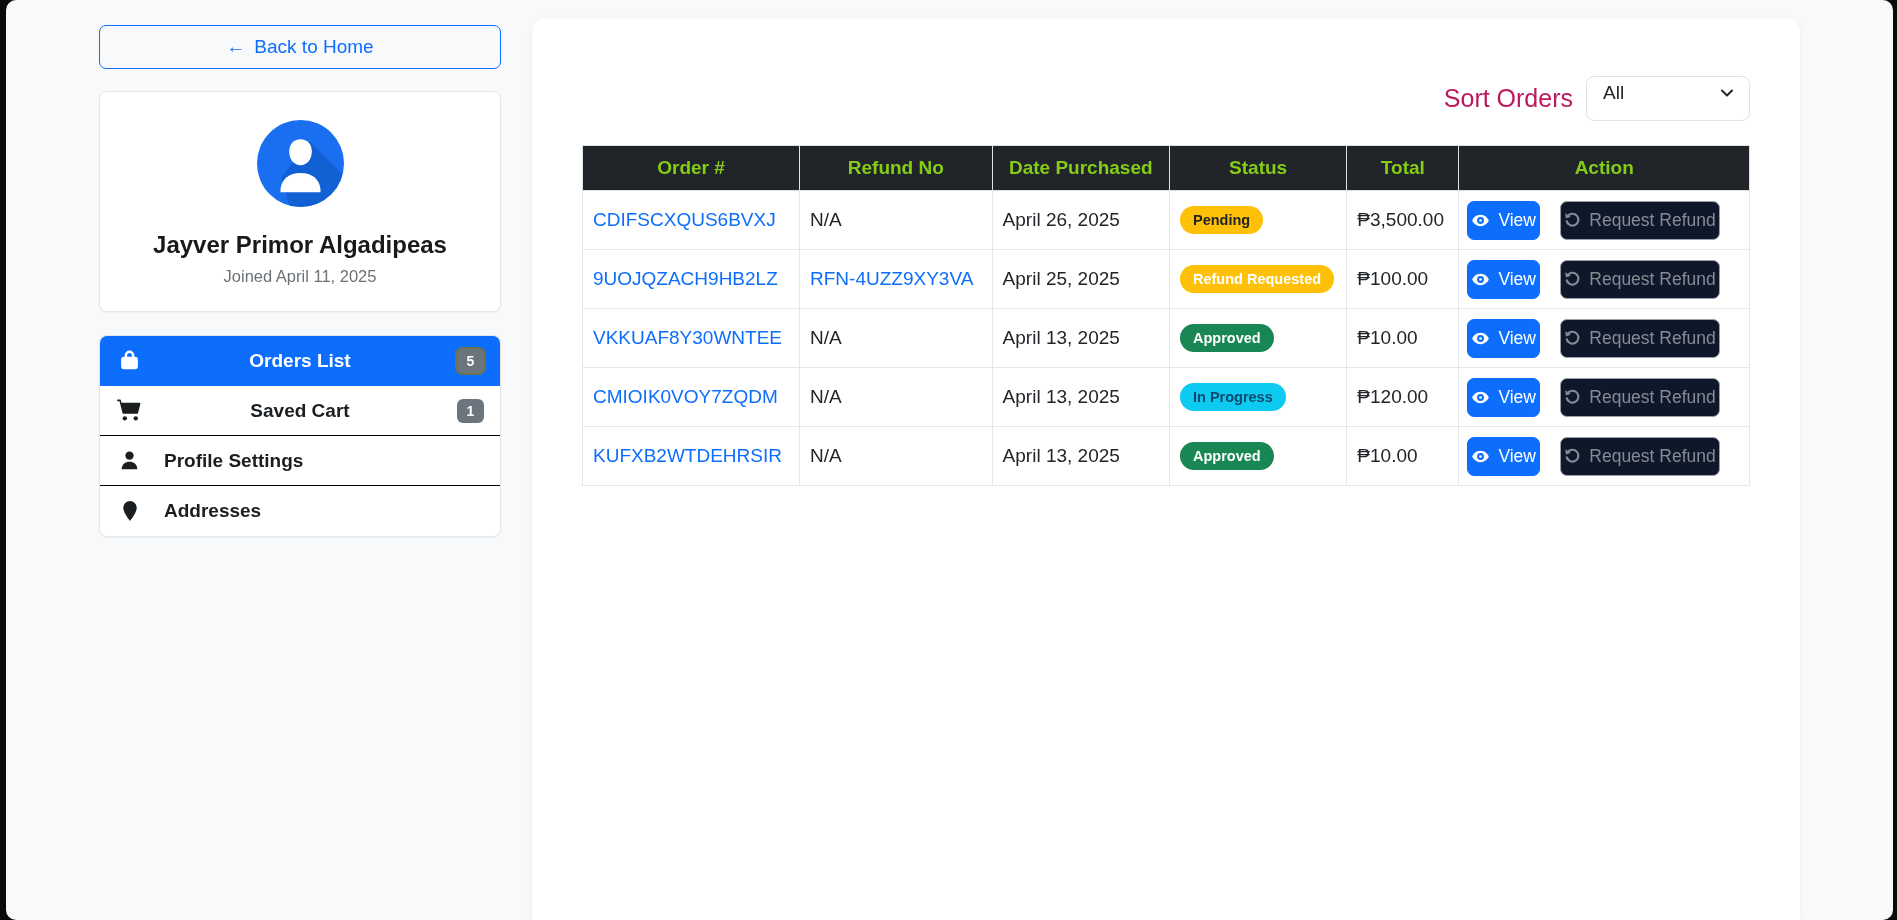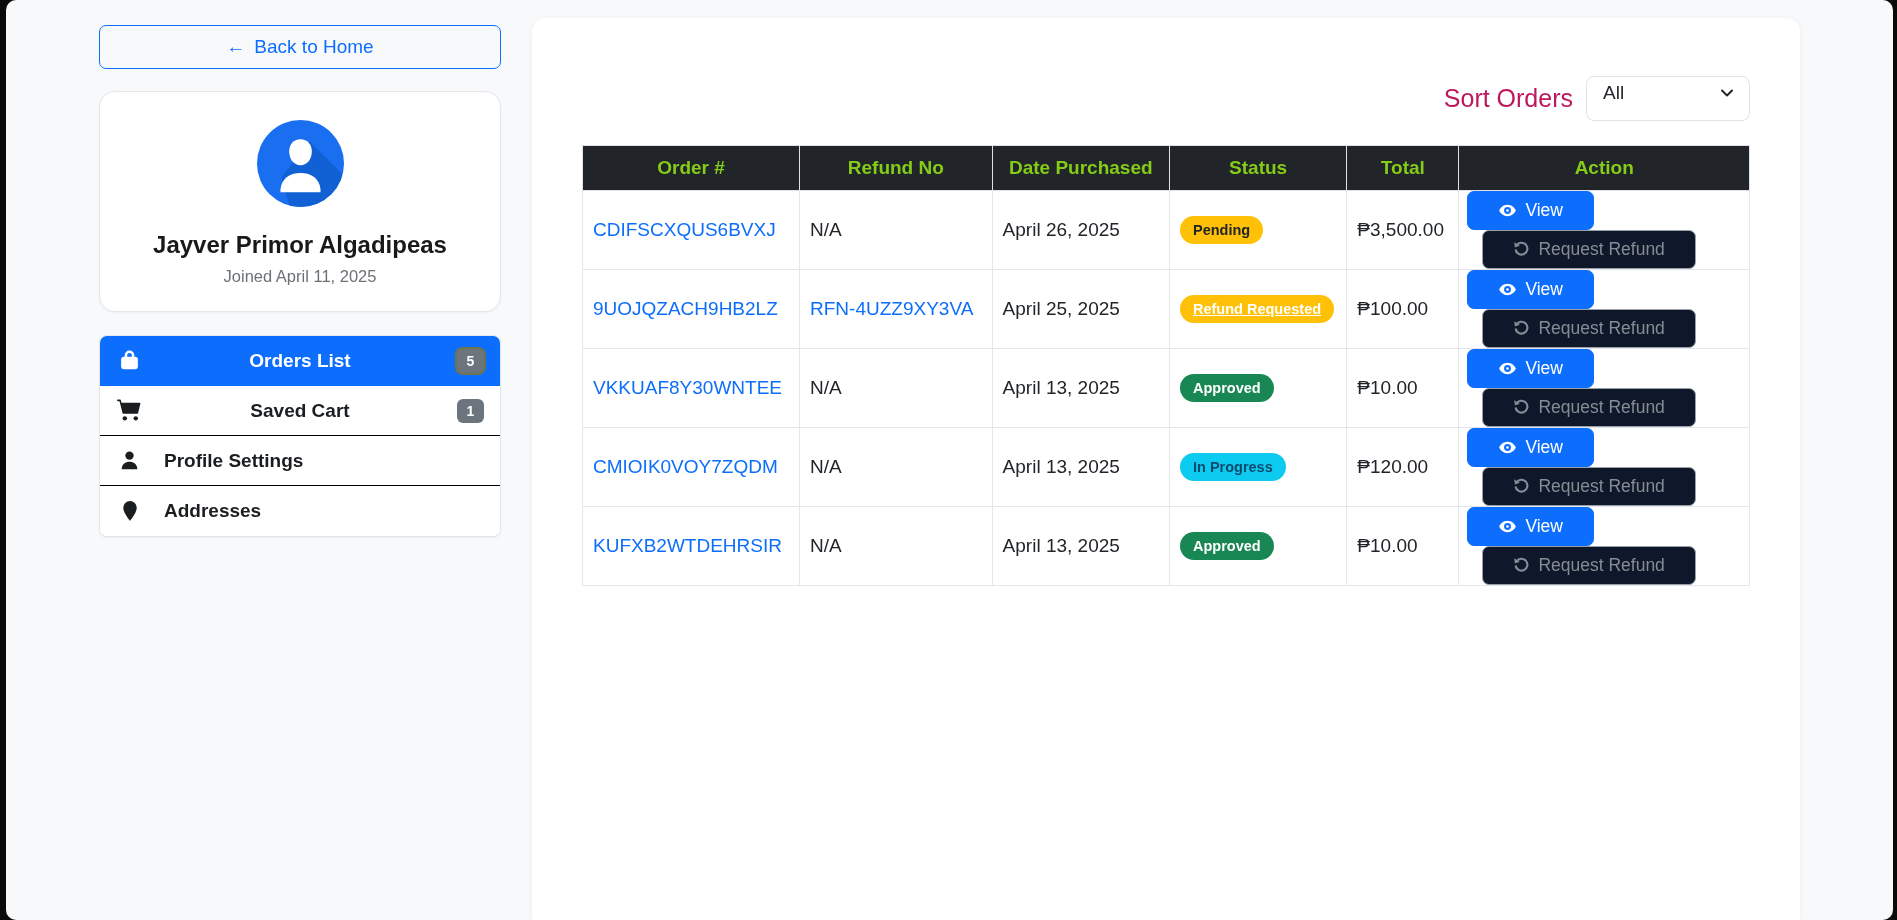--- a/index.html
+++ b/index.html
@@ -23,21 +23,21 @@
     width: 100%; height: 44px;
     display: flex; align-items: center; justify-content: center; gap: 9px;
     background: transparent;
     border: 1px solid #0d6efd; border-radius: 7px;
     color: #0d6efd; font-size: 19px; font-family: inherit;
     cursor: pointer;
   }
   .profile-card {
     margin-top: 22px;
     background: #fff;
-    border: 1px solid #e4e7ea; border-radius: 16px;
+    border: 1px solid #e4e7ea; border-radius: 8px;
     box-shadow: 0 1px 2px rgba(0,0,0,.05);
     text-align: center;
     padding: 28px 14px 25px;
   }
   .avatar { width: 87px; height: 87px; display: inline-block; }
   .profile-name { margin-top: 20px; font-size: 24px; font-weight: 700; color: #17191b; }
   .profile-joined { margin-top: 8px; font-size: 16.5px; color: #6b7177; }
 
   .nav-card {
     margin-top: 23px;
@@ -118,27 +118,27 @@
   .c-action { padding-left: 8px !important; }
 
   .badge-pill {
     display: inline-block;
     padding: 6px 13px;
     border-radius: 50px;
     font-size: 14.5px; font-weight: 700;
     white-space: nowrap;
   }
   .st-pending          { background: #ffc107; color: #212529; }
-  .st-refund-requested { background: #ffc107; color: #fff; text-decoration: underline; }
+  .st-refund-requested { background: #ffc107; color: #fff; }
   .st-approved         { background: #198754; color: #fff; }
   .st-in-progress      { background: #0dcaf0; color: #0c4a6e; }
 
   .btn {
     display: inline-flex; align-items: center; gap: 8px;
-    height: 39px; padding: 0 30px;
+    height: 39px; padding: 0 3px;
     border-radius: 7px;
     font-size: 17.5px; font-family: inherit;
     cursor: pointer;
     vertical-align: middle;
   }
   .btn-view { background: #0d6efd; color: #fff; border: 1px solid #0d6efd; }
   .btn-refund { background: #0f172a; color: #858c94; border: 1px solid #99a0a7; margin-left: 15px; }
   .btn .icon { display: flex; align-items: center; }
 </style>
 </head>

